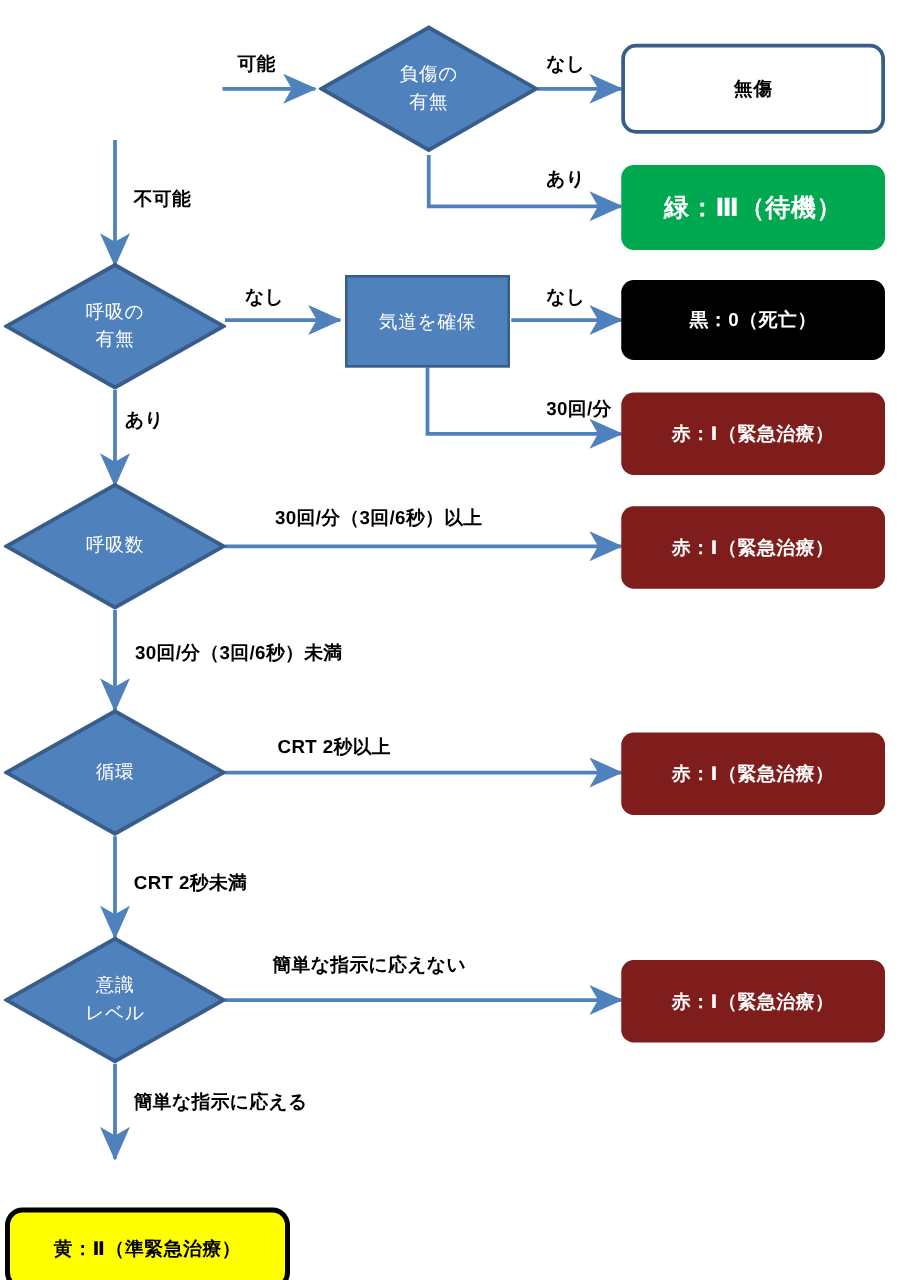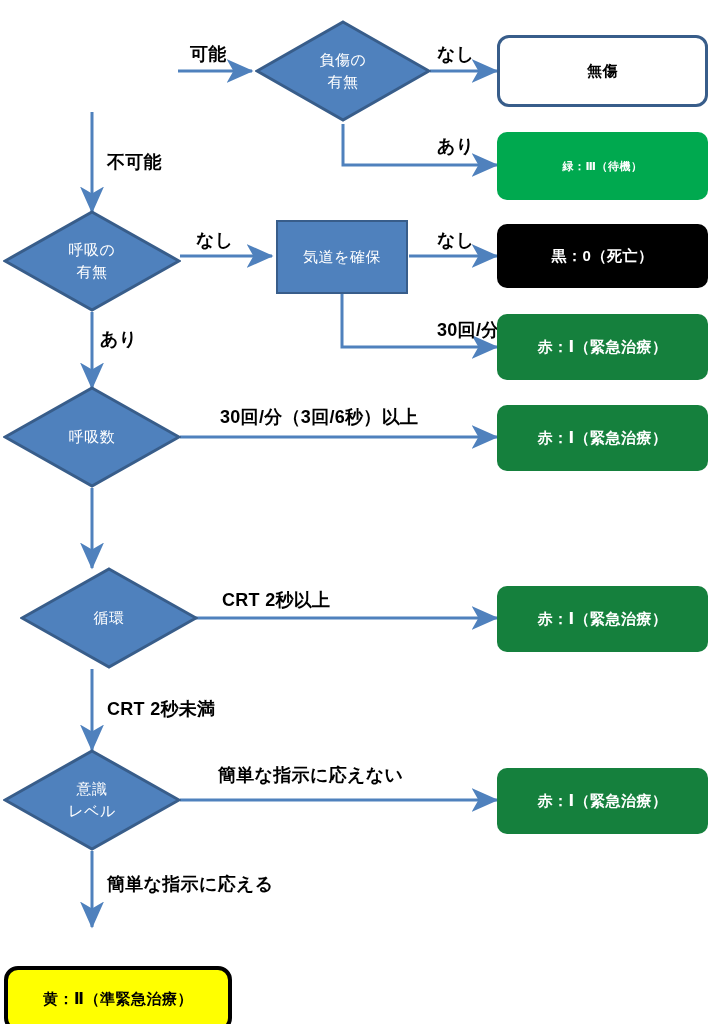--- a/index.html
+++ b/index.html
@@ -71,35 +71,35 @@
     color: #000000;
     font-size: 15px;
     font-weight: bold;
     letter-spacing: 0.5px;
   }
   .term-green {
     background: #00A94F;
     border: none;
     border-radius: 10px;
     color: #ffffff;
-    font-size: 11px;
+    font-size: 20px;
     font-weight: bold;
     letter-spacing: 0.5px;
   }
   .term-black {
     background: #000000;
     border: none;
     border-radius: 10px;
     color: #ffffff;
     font-size: 15px;
     font-weight: bold;
     letter-spacing: 0.5px;
   }
   .term-red {
-    background: #15803d;
+    background: #7f1d1d;
     border: none;
     border-radius: 10px;
     color: #ffffff;
     font-size: 15px;
     font-weight: bold;
     letter-spacing: 0.5px;
   }
   .term-yellow {
     background: #FFFF00;
     border: 4px solid #000000;
@@ -107,21 +107,21 @@
     color: #000000;
     font-size: 15px;
     font-weight: bold;
     letter-spacing: 0.5px;
   }
 
   
   .edge-label {
     position: absolute;
     color: #000000;
-    font-size: 18px;
+    font-size: 15px;
     font-weight: bold;
     white-space: nowrap;
     letter-spacing: 0.3px;
   }
 </style>
 </head>
 <body>
 
 <div id="canvas">
 
@@ -174,20 +174,21 @@
   <div class="edge-label" style="left:196px; top:228px;">なし</div>
 
   <div class="edge-label" style="left:100px; top:327px;">あり</div>
 
   <div class="edge-label" style="left:437px; top:228px;">なし</div>
 
   <div class="edge-label" style="left:437px; top:318px;">30回/分（3回/6秒）以上</div>
 
   <div class="edge-label" style="left:220px; top:405px;">30回/分（3回/6秒）以上</div>
 
+  <div class="edge-label" style="left:108px; top:513px;">30回/分（3回/6秒）未満</div>
 
   <div class="edge-label" style="left:222px; top:588px;">CRT 2秒以上</div>
 
   <div class="edge-label" style="left:107px; top:697px;">CRT 2秒未満</div>
 
   <div class="edge-label" style="left:218px; top:763px;">簡単な指示に応えない</div>
 
   <div class="edge-label" style="left:107px; top:872px;">簡単な指示に応える</div>
 
 
@@ -231,21 +232,21 @@
     <svg width="178" height="102" viewBox="0 0 178 102" xmlns="http://www.w3.org/2000/svg">
       <polygon points="89,2 176,51 89,100 2,51" fill="#4F81BD" stroke="#385D8A" stroke-width="3"></polygon>
     </svg>
     <div class="diamond-label">呼吸数</div>
   </div>
 
   <div class="node term-red" style="left:497px; top:405px; width:211px; height:66px;">
     <span>赤：Ⅰ（緊急治療）</span>
   </div>
 
-  <div class="diamond-wrap" style="left:20px; top:567px; width:178px; height:102px;">
+  <div class="diamond-wrap" style="left:3px; top:567px; width:178px; height:102px;">
     <svg width="178" height="102" viewBox="0 0 178 102" xmlns="http://www.w3.org/2000/svg">
       <polygon points="89,2 176,51 89,100 2,51" fill="#4F81BD" stroke="#385D8A" stroke-width="3"></polygon>
     </svg>
     <div class="diamond-label">循環</div>
   </div>
 
   <div class="node term-red" style="left:497px; top:586px; width:211px; height:66px;">
     <span>赤：Ⅰ（緊急治療）</span>
   </div>
 

